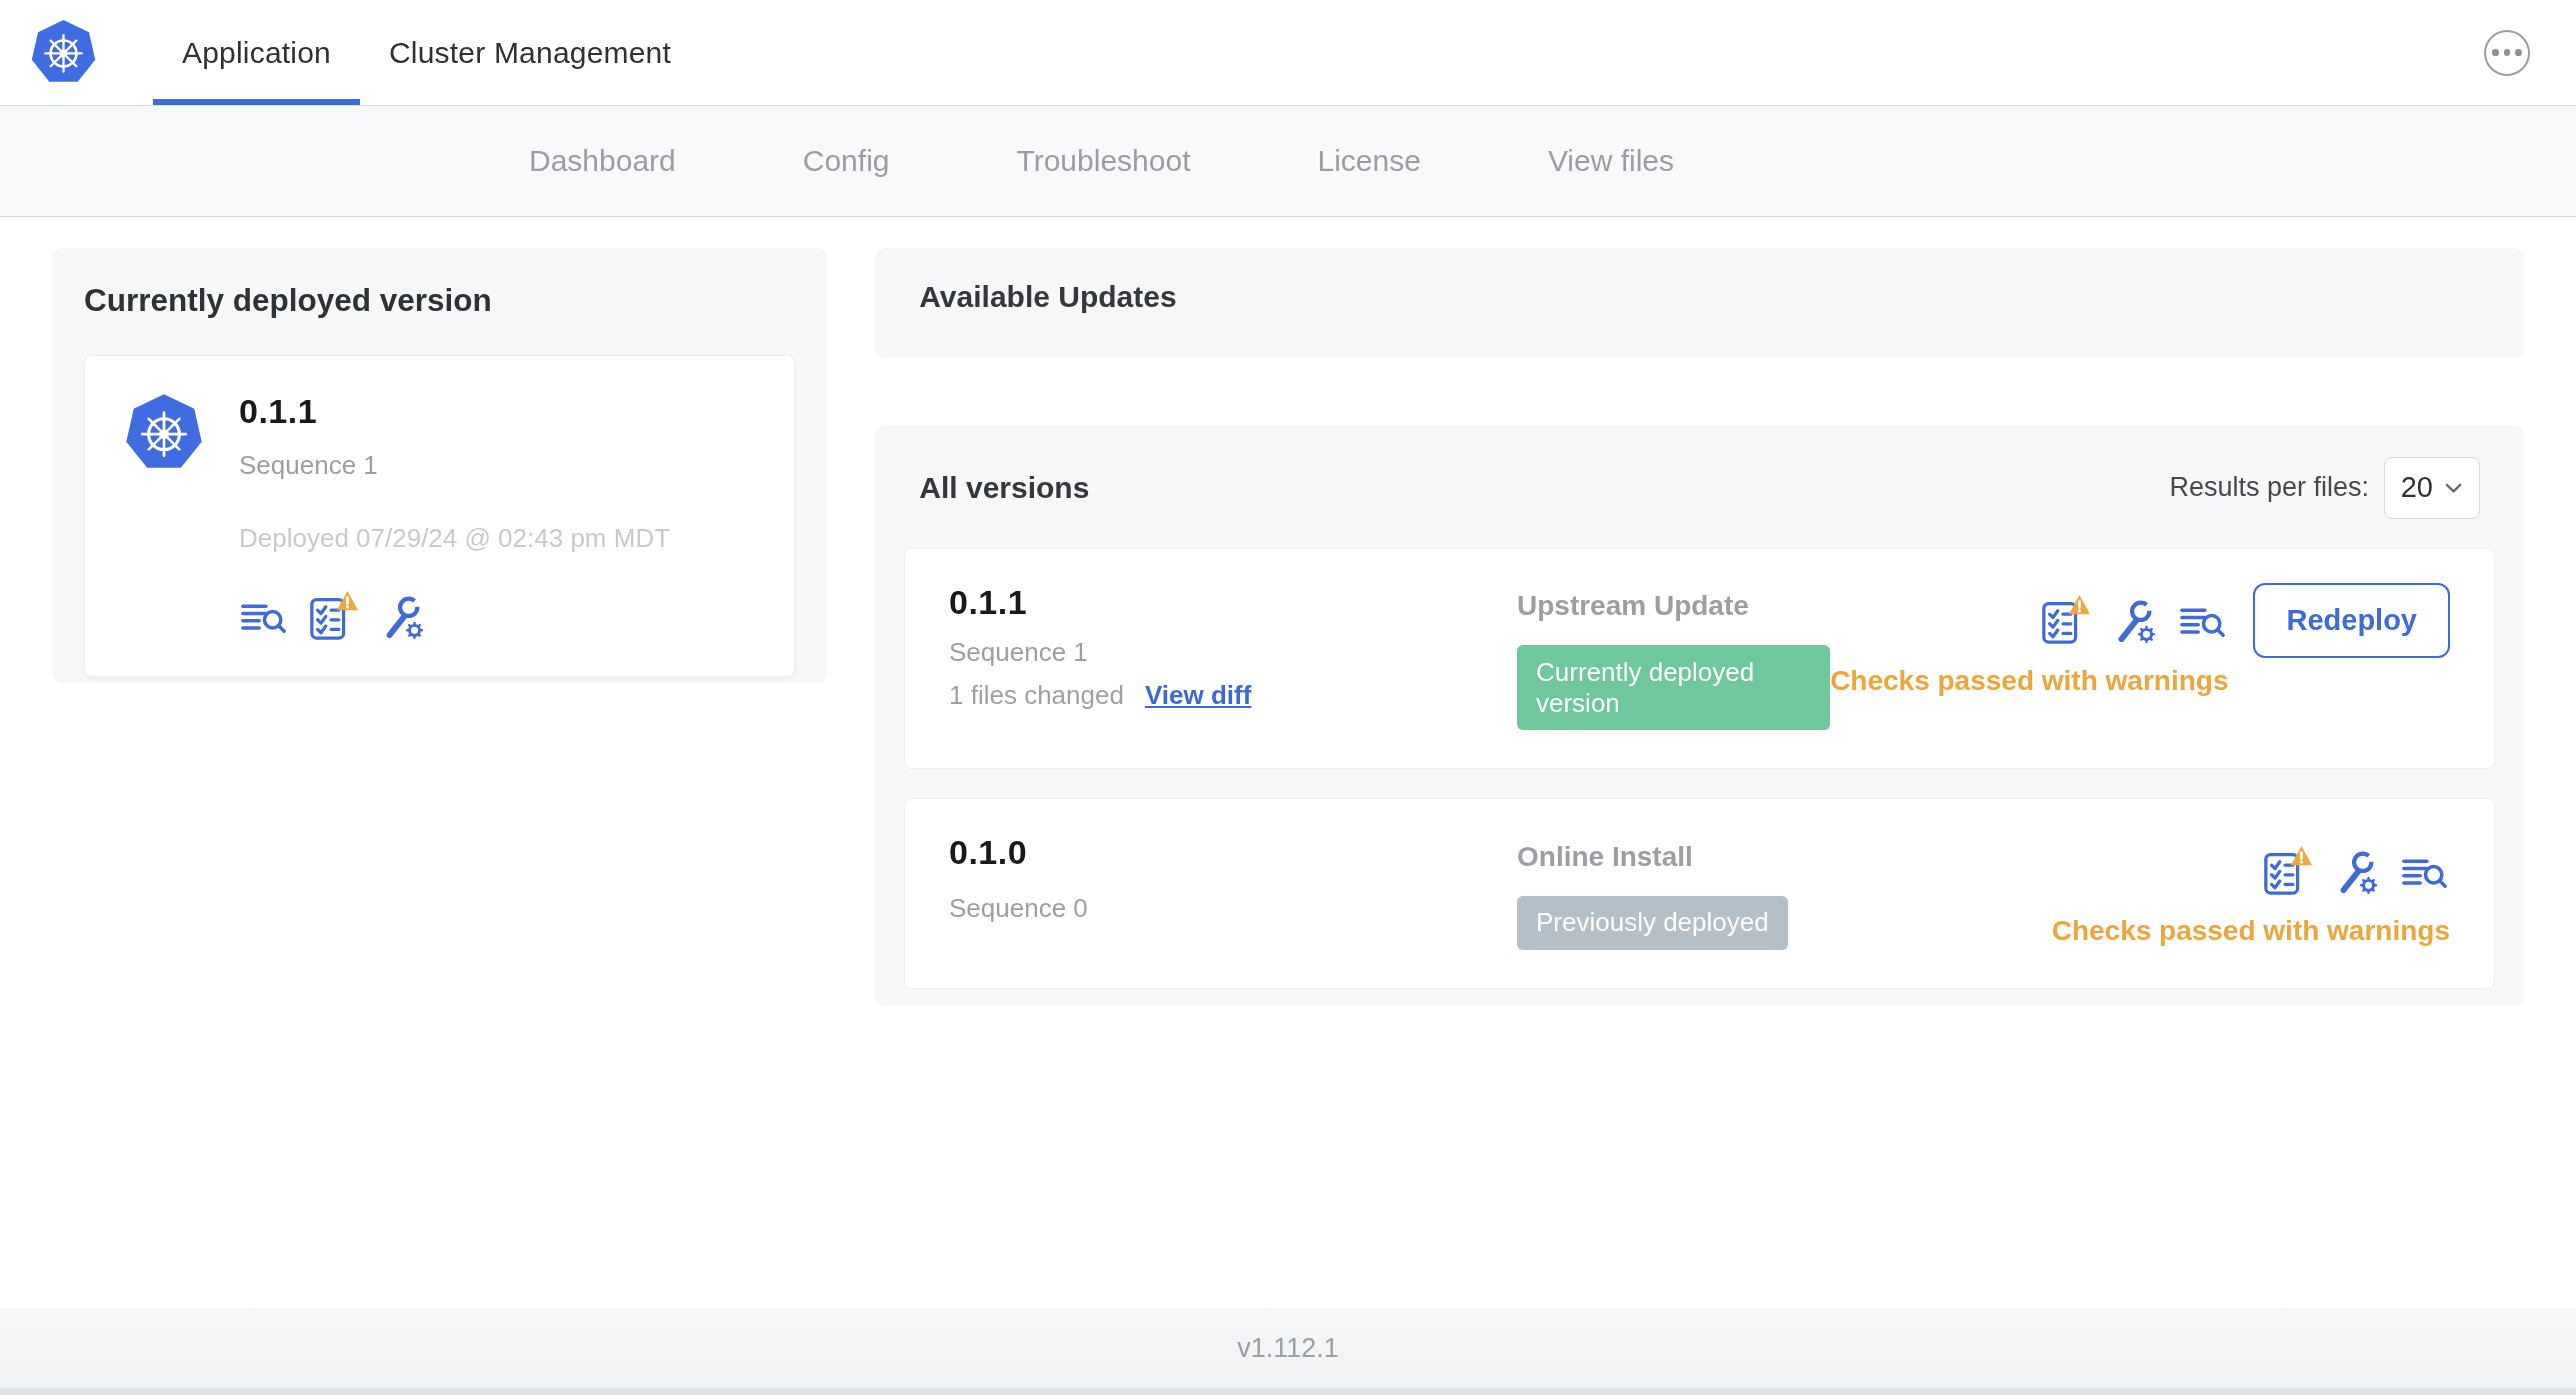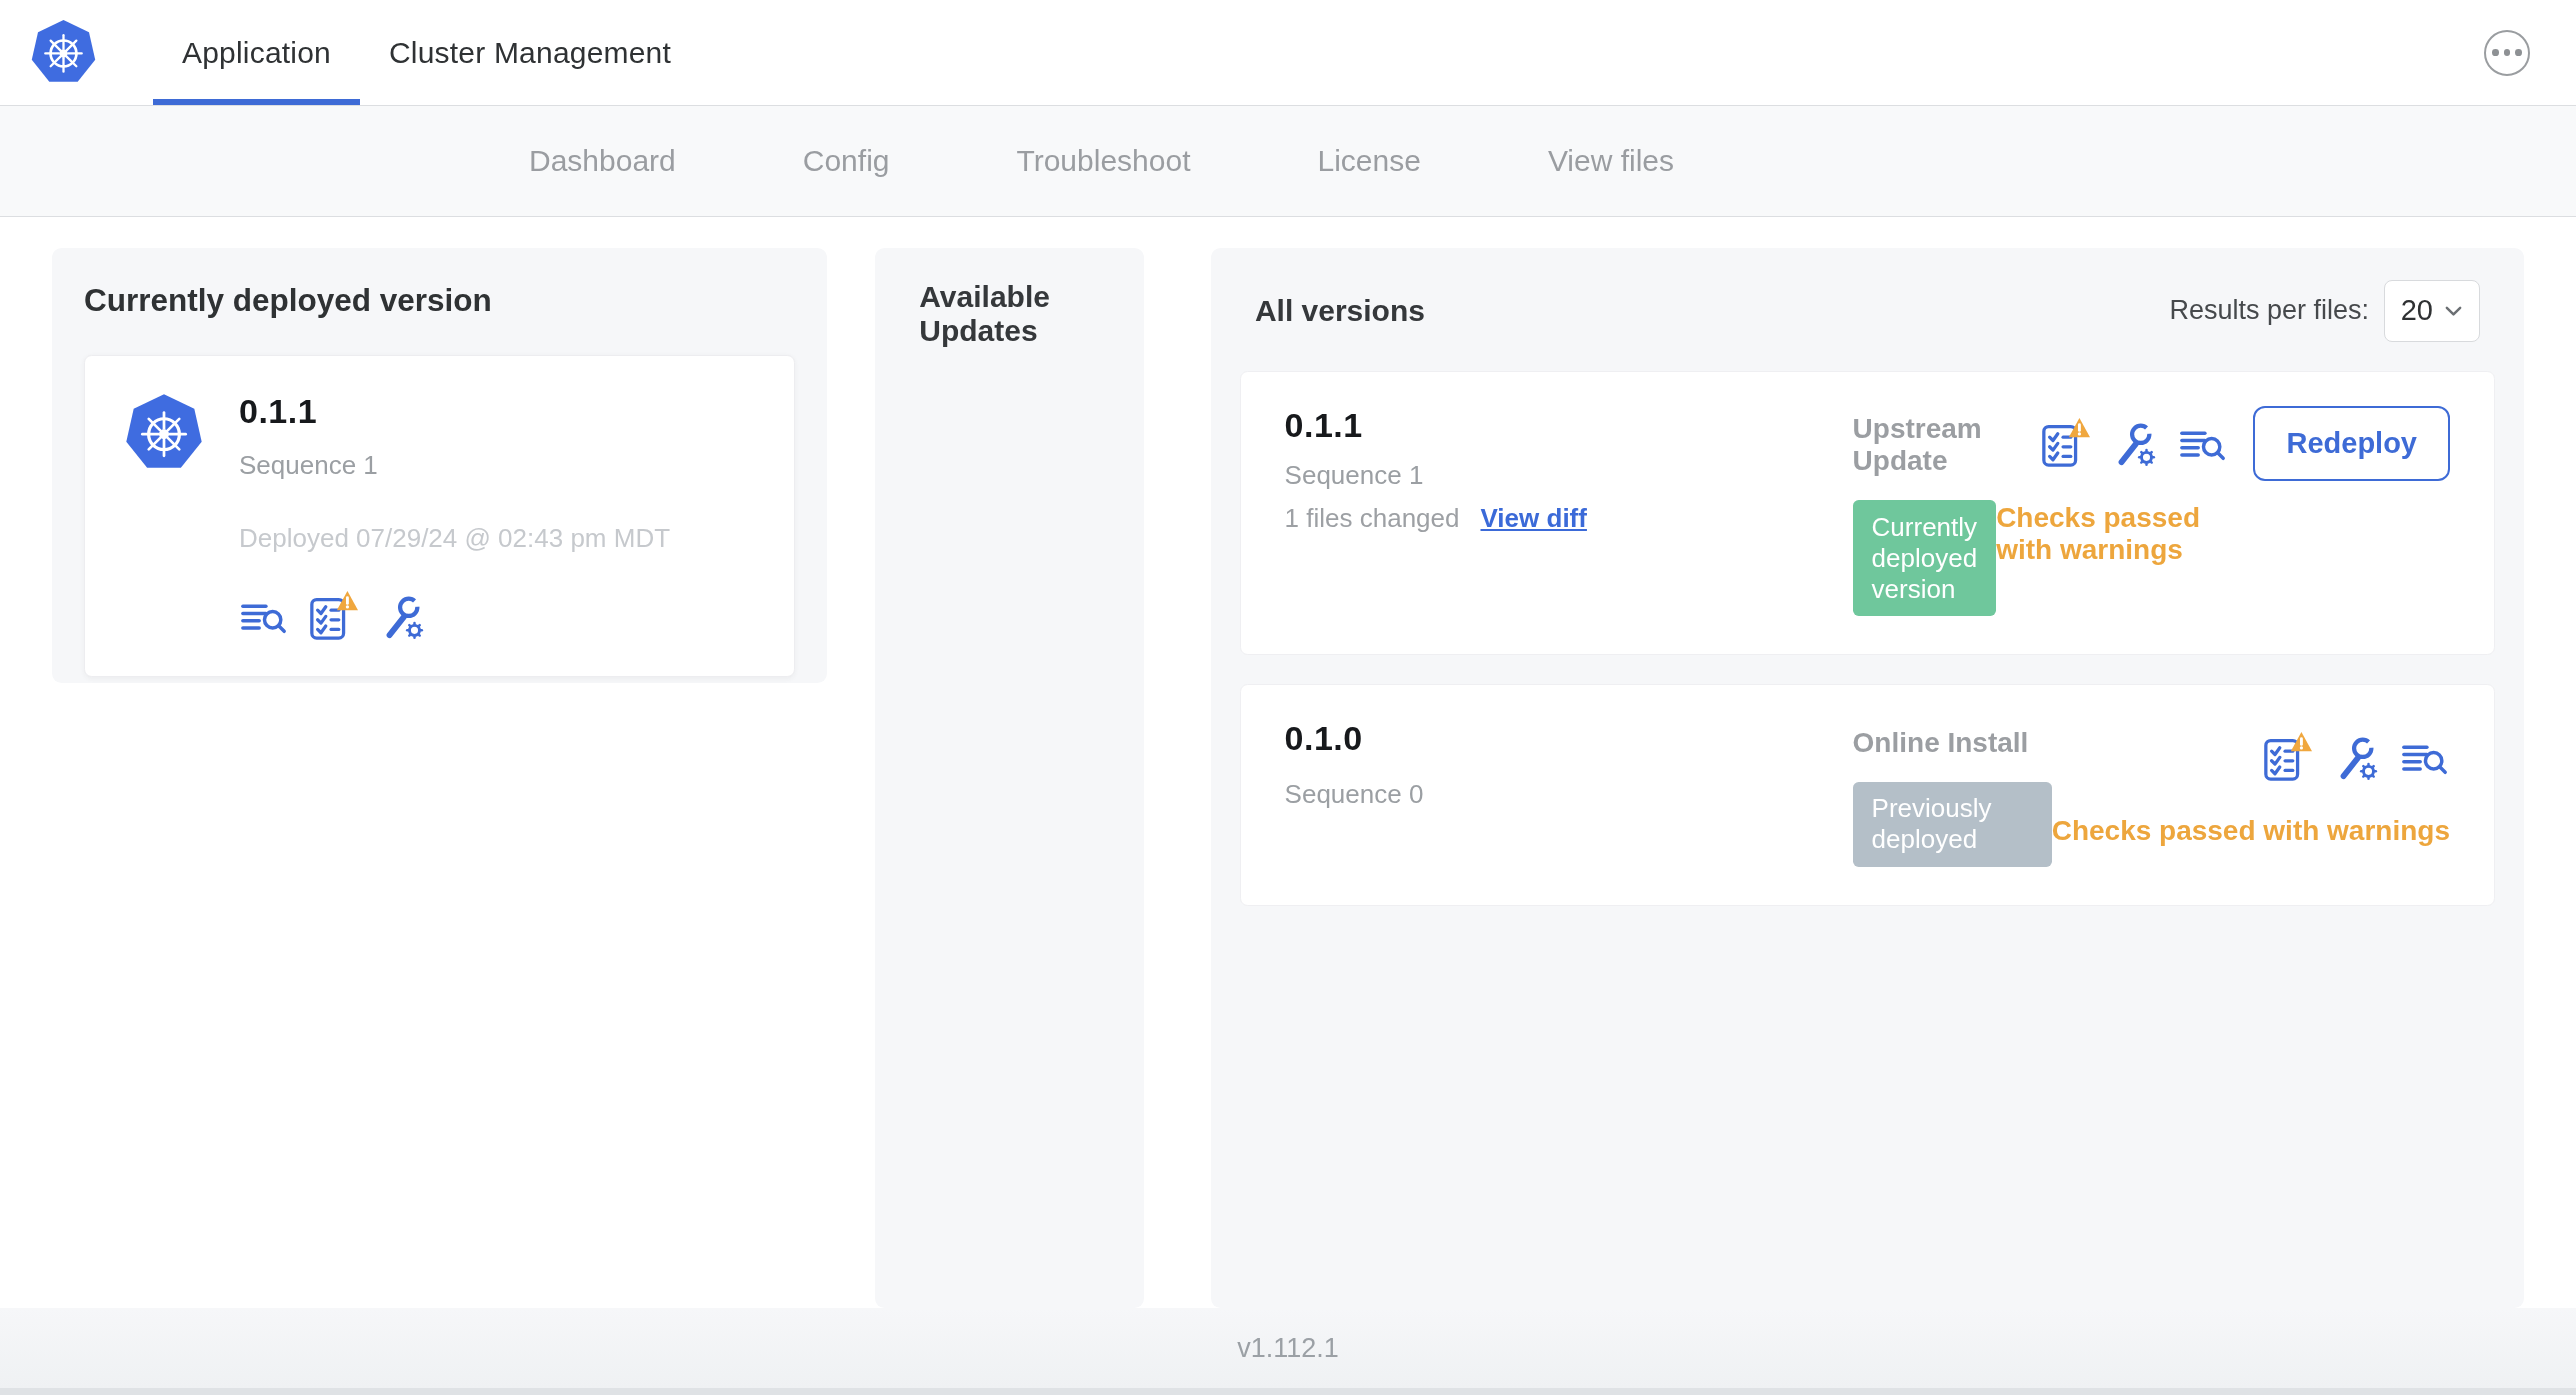--- a/index.html
+++ b/index.html
@@ -34,21 +34,21 @@
   .deployed-card { margin-top:36px; background:#fff; border:1px solid #ededf0; border-radius:7.6px; box-shadow:0 1.9px 5.7px rgba(50,50,60,.05); padding:36px 38px; display:flex; gap:34px; }
   .k8s-badge { width:82px; height:82px; flex:0 0 auto; }
   .big-version { font-size:34px; font-weight:700; color:#17191c; letter-spacing:0.5px; }
   .seq-text { margin-top:19px; font-size:26px; color:#9b9fa3; }
   .deployed-date { margin-top:42px; font-size:26px; color:#c6c9cd; }
   .icon-row { display:flex; align-items:center; gap:19px; margin-top:34px; }
   .ver-icon { width:50px; height:52px; display:inline-flex; cursor:pointer; }
   .ver-icon svg { width:100%; height:100%; overflow:visible; }
 
   
-  .right-col { flex:1; display:flex; flex-direction:row; gap:67px; }
+  .right-col { flex:1; display:flex; flex-direction:column; gap:67px; }
 
   .updates-panel { padding:32px 29px 44px 29px; }
   .panel-title { font-size:30px; font-weight:600; color:#35383b; margin-left:15.3px; }
   .update-row { margin-top:42px; background:#fff; border-radius:7.6px; border:1px solid #efeff2; padding:40px 44px; display:flex; align-items:center; justify-content:space-between; }
   .released-line { margin-top:38px; font-size:27px; color:#c2c5c8; }
   .released-line b { color:#979b9f; font-weight:700; }
   .deploy-btn { background:#3e6bd6; border:none; border-bottom:5.7px solid #2f55ab; border-radius:7.6px; color:#fff; font-family:inherit; font-size:29px; font-weight:700; padding:19px 38px; cursor:pointer; }
 
   .versions-panel { padding:32px 29px 17px 29px; }
   .versions-head { display:flex; align-items:center; justify-content:space-between; }
@@ -62,21 +62,21 @@
   .vr-files { margin-top:11.5px; font-size:26px; color:#9da0a4; display:flex; align-items:center; }
   .view-diff { margin-left:21px; font-size:26px; font-weight:700; color:#3b6ad8; text-decoration:underline; cursor:pointer; }
   .vr-mid { flex:1; padding-top:7.6px; }
   .vr-source { font-size:28px; font-weight:600; color:#9b9ea2; }
   .badge { display:inline-block; margin-top:23px; border-radius:5.7px; padding:11.5px 19px; font-size:26px; color:#fff; }
   .badge.green { background:#6fc79c; }
   .badge.gray { background:#b4bfc8; }
   .vr-right { display:flex; align-items:flex-start; gap:25px; }
   .checks-col { display:flex; flex-direction:column; align-items:flex-end; }
   .checks-col .icon-row { margin-top:0; min-height:71px; align-items:center; }
-  .checks-text { margin-top:25px; font-size:28px; font-weight:600; color:#eda63d; cursor:pointer; }
+  .checks-text { margin-top:11px; font-size:28px; font-weight:600; color:#eda63d; cursor:pointer; }
   .redeploy-btn { background:#fff; border:2.9px solid #3e6bd6; border-radius:12px; color:#3e6bd6; font-family:inherit; font-size:29px; font-weight:700; padding:19px 31px; cursor:pointer; }
 
   
   footer { flex:0 0 auto; height:80px; background:linear-gradient(#f6f7f9,#eff1f3); display:flex; align-items:center; justify-content:center; }
   .footer-version { font-size:27px; color:#9ba0a5; }
   .bottom-edge { height:7.6px; background:#dfe2e5; flex:0 0 auto; }
 </style>
 </head>
 <body>
 

